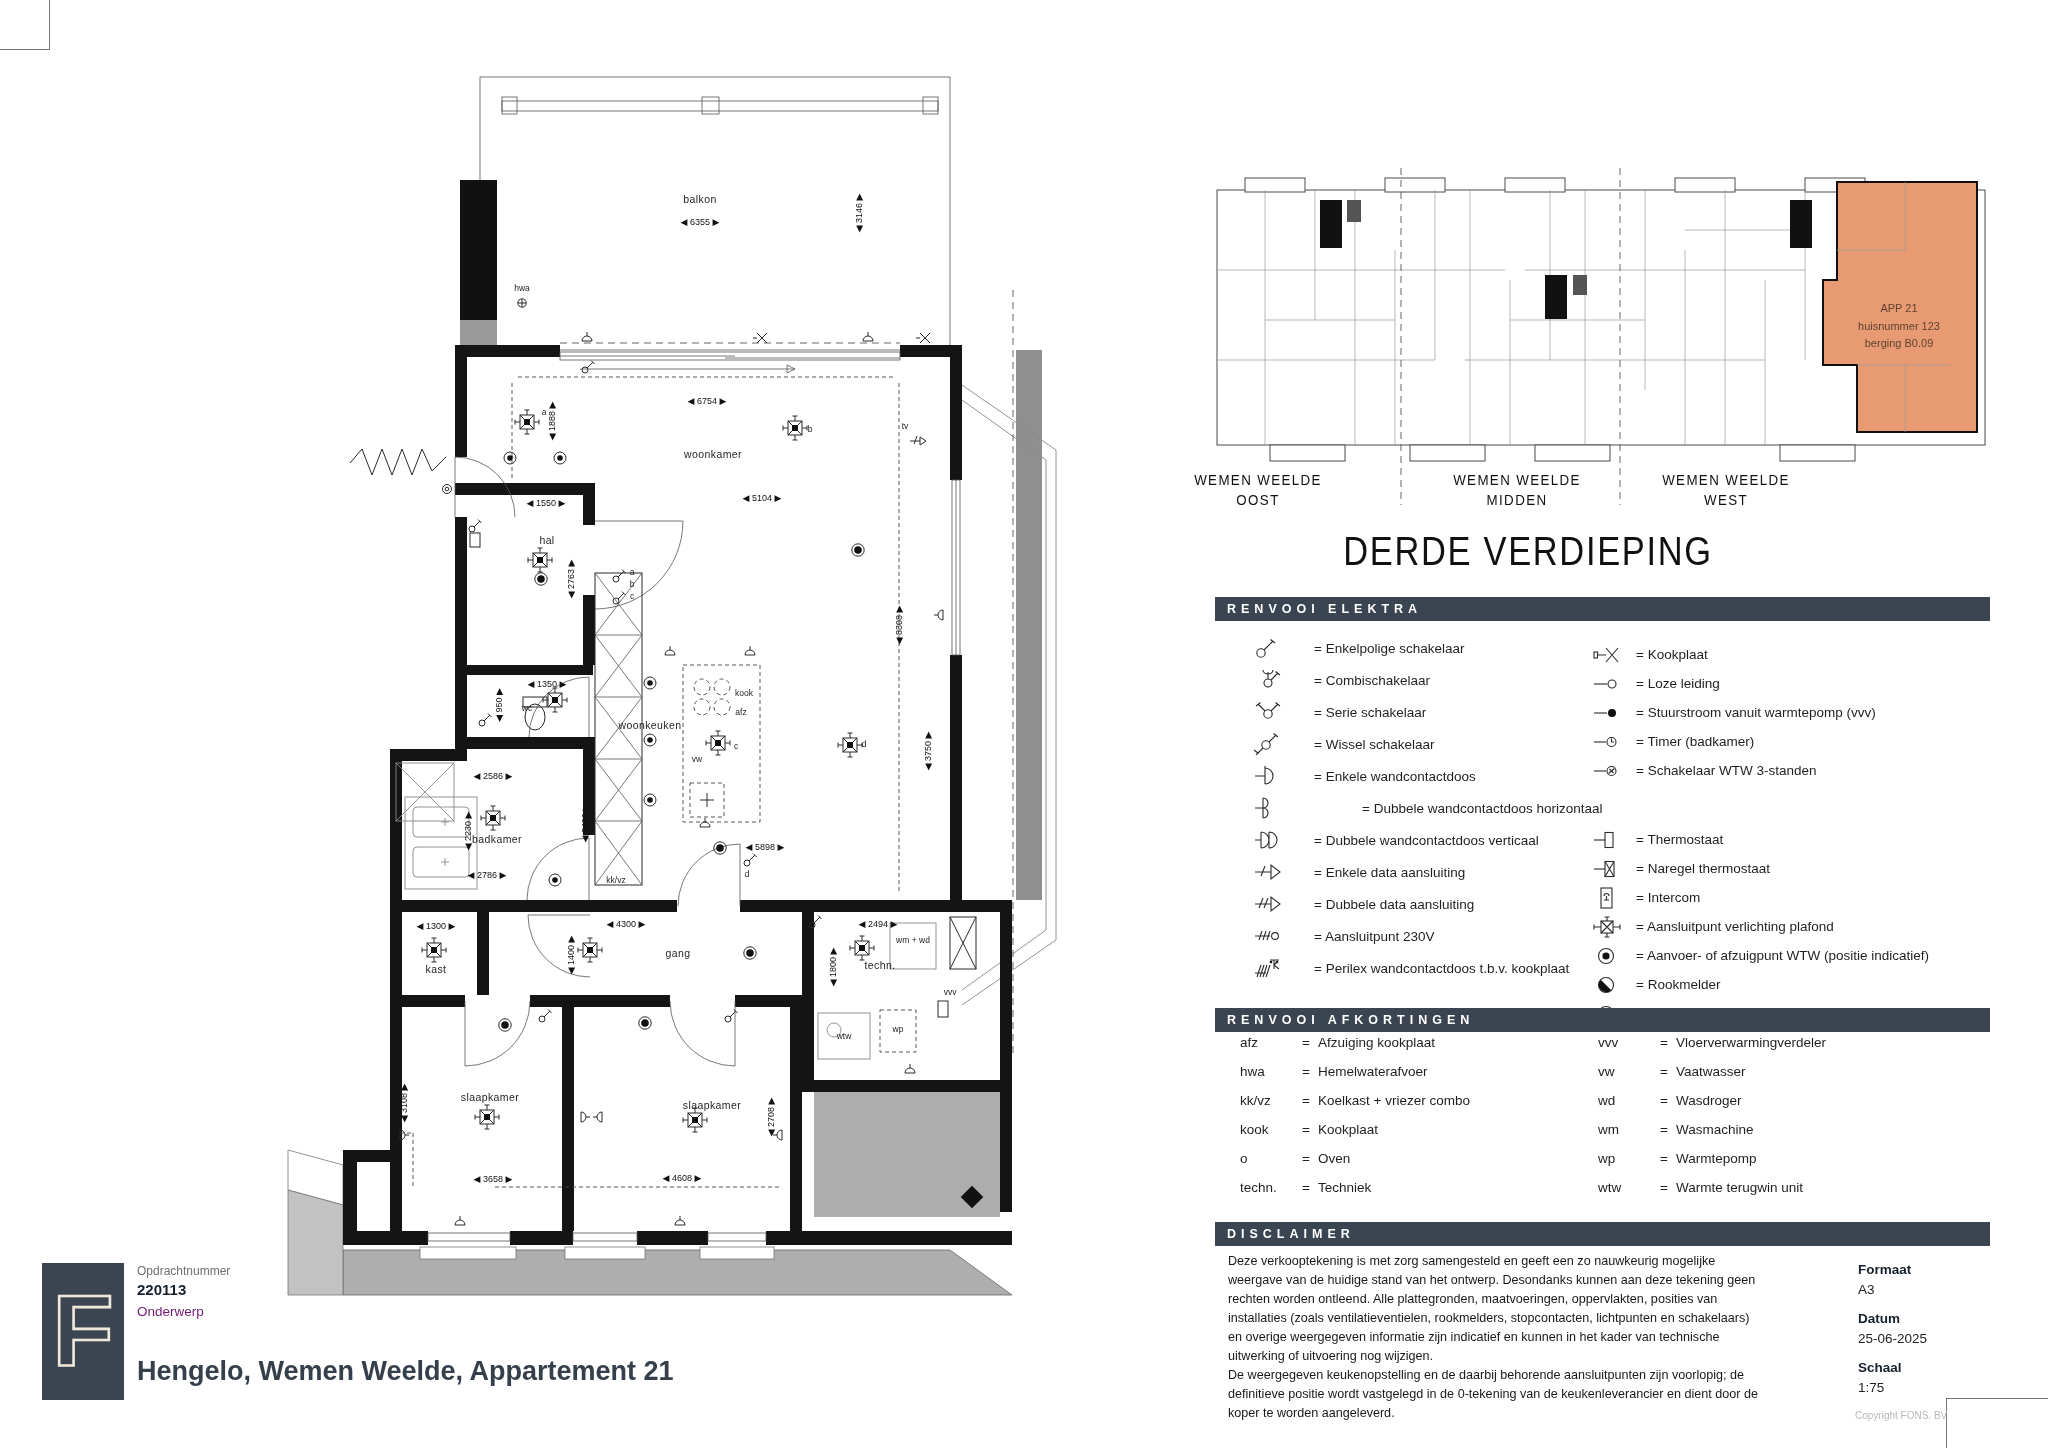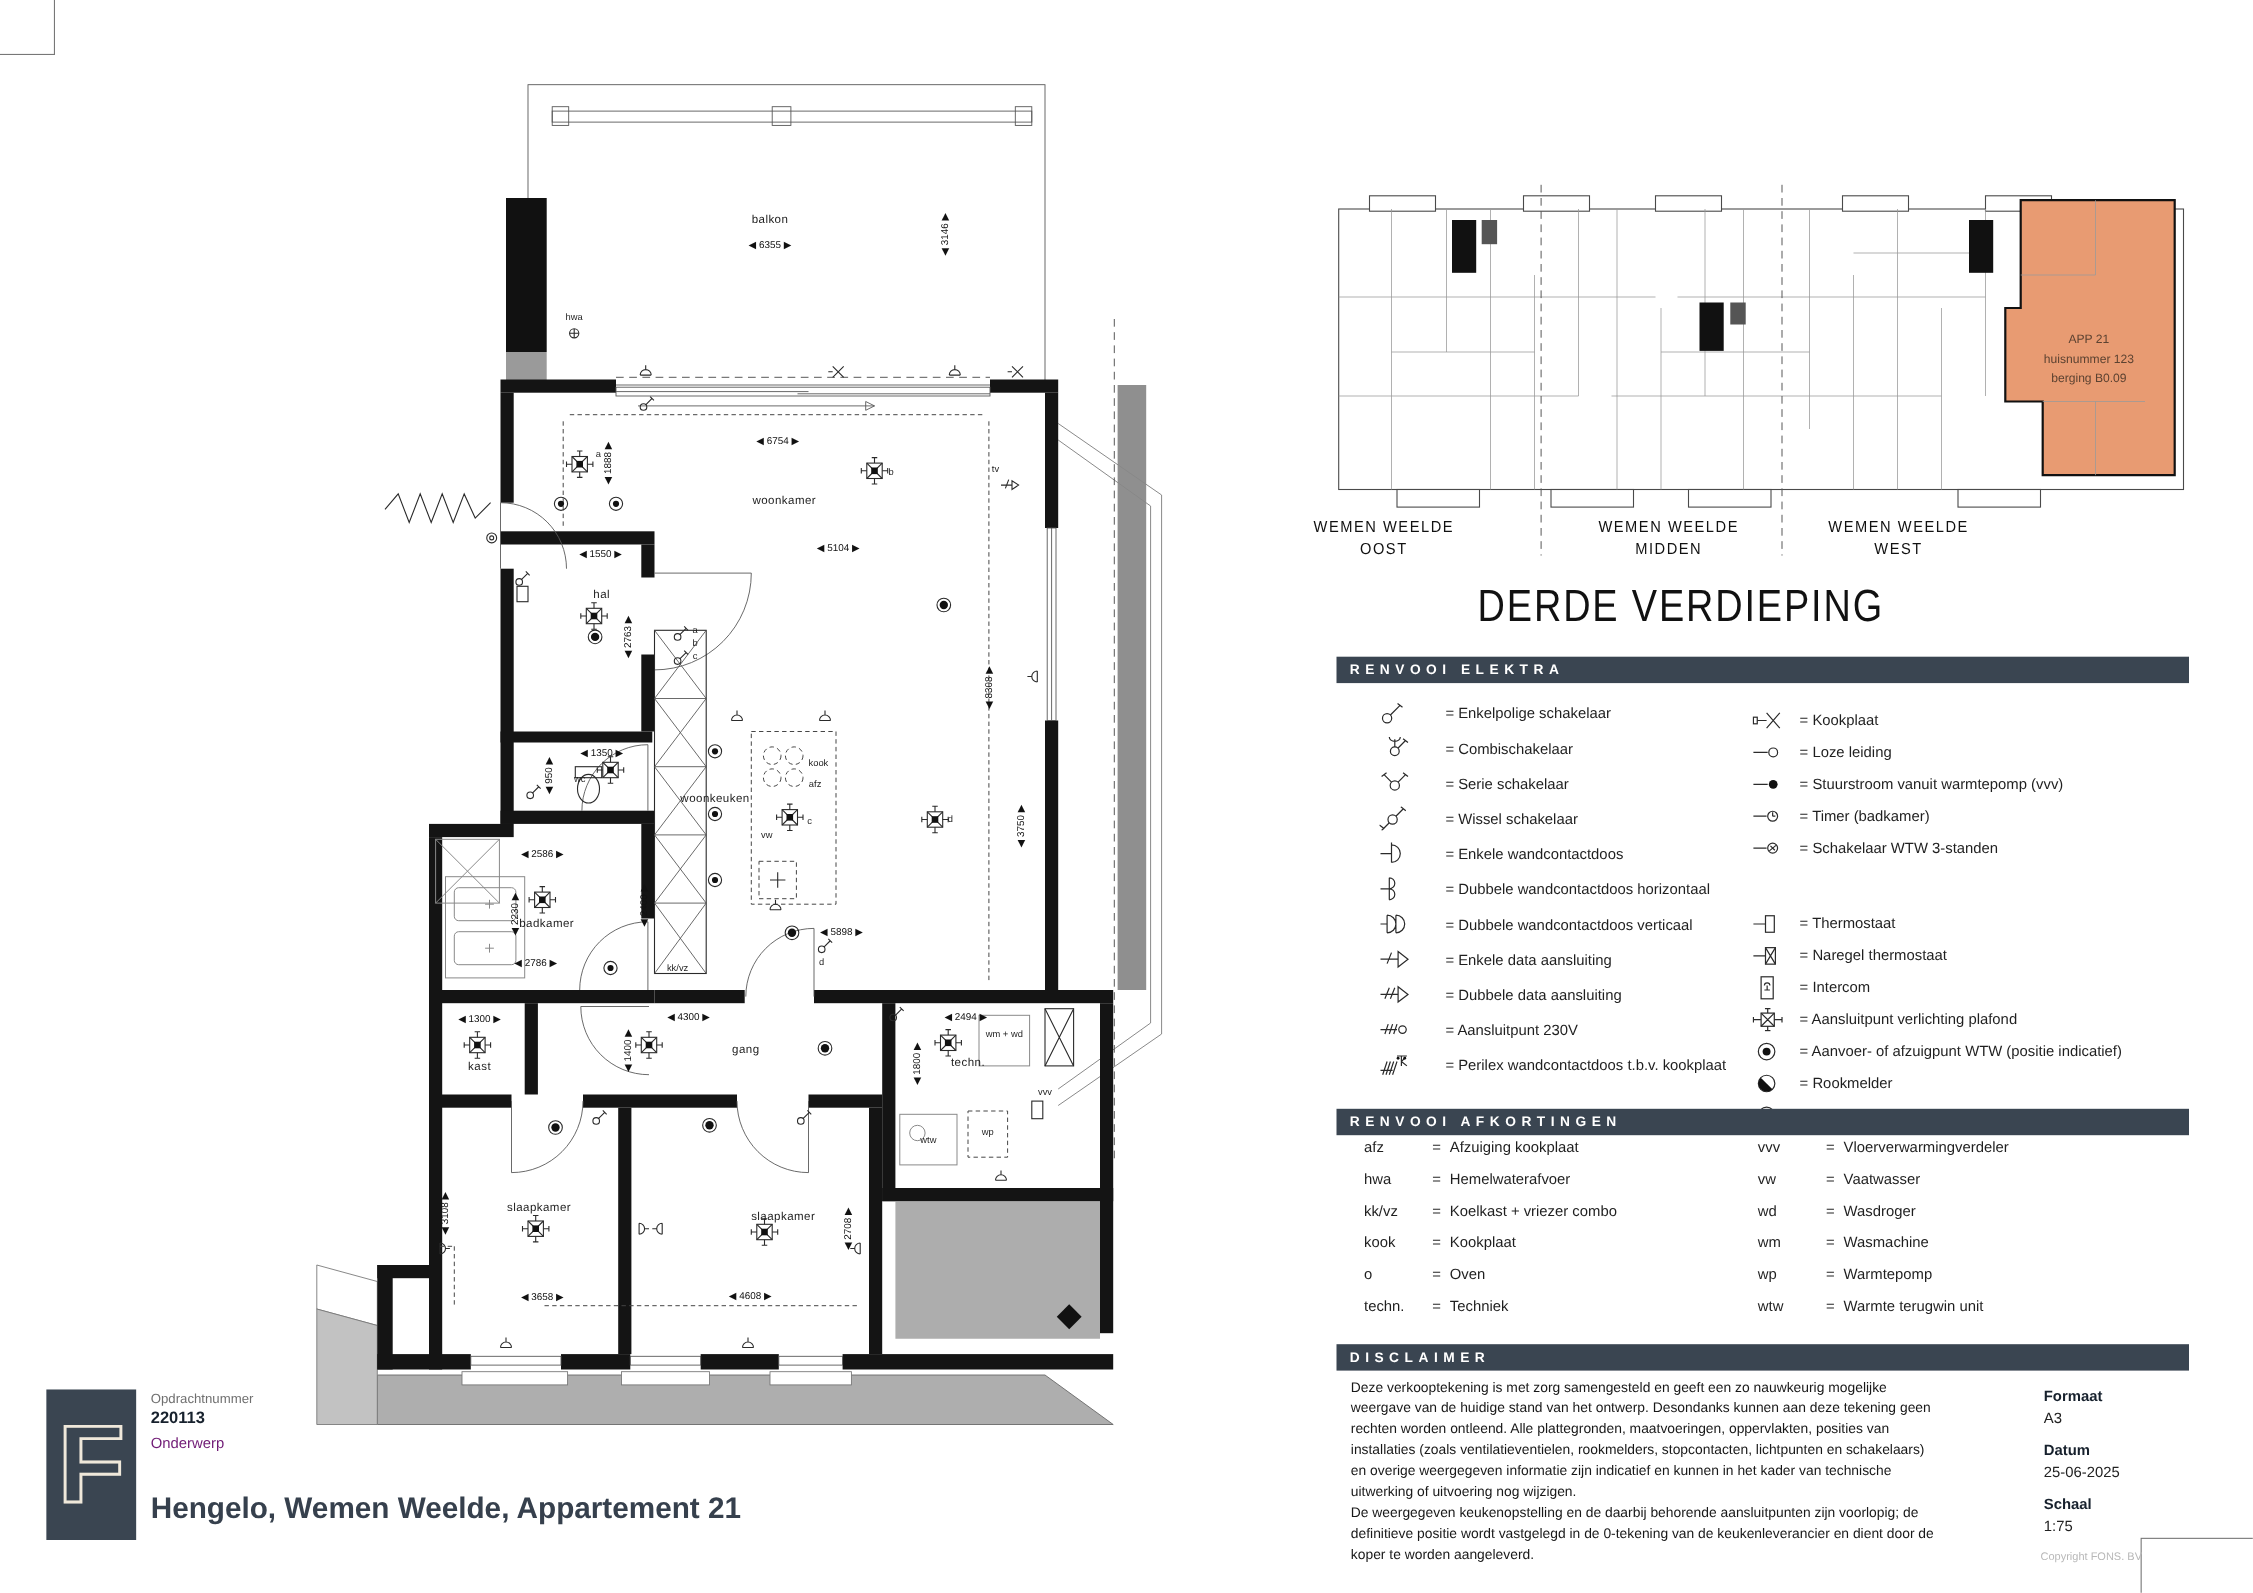--- a/index.html
+++ b/index.html
@@ -435,21 +435,21 @@
       <span class="llab">=  Wissel schakelaar</span>
     </div>
     <div class="lrow" style="height: 32px;">
       <span class="lsym">
         <svg width="28" height="22" viewBox="0 0 28 22">
           <path d="M1,11 H11 M11,3 A8,8 0 0 1 11,19 M11,3 V19 M11,1 V3"></path>
         </svg>
       </span>
       <span class="llab">=  Enkele wandcontactdoos</span>
     </div>
-    <div class="lrow" style="height: 32px;">
+    <div class="lrow" style="height: 32px; gap: 48px;">
       <span class="lsym">
         <svg width="28" height="22" viewBox="0 0 28 22">
           <path d="M1,11 H9 M9,1 A5,5 0 0 1 9,11 M9,11 A5,5 0 0 1 9,21 M9,1 V21"></path>
         </svg>
       </span>
       <span class="llab">=  Dubbele wandcontactdoos horizontaal</span>
     </div>
     <div class="lrow" style="height: 32px;">
       <span class="lsym">
         <svg width="28" height="22" viewBox="0 0 28 22">

